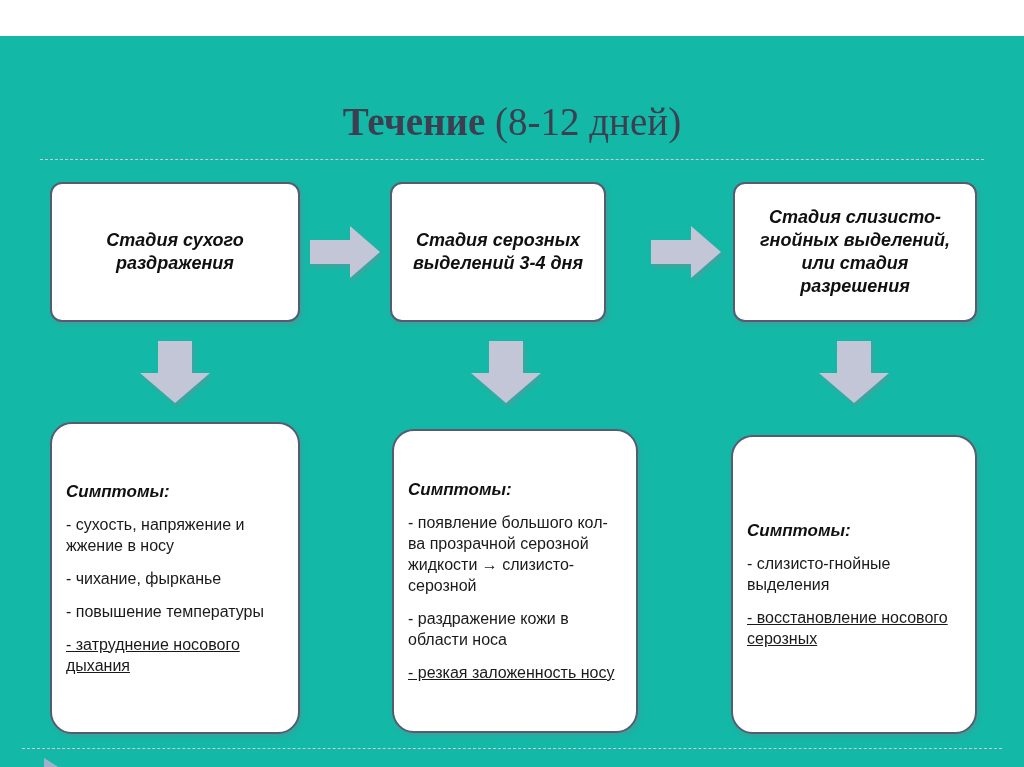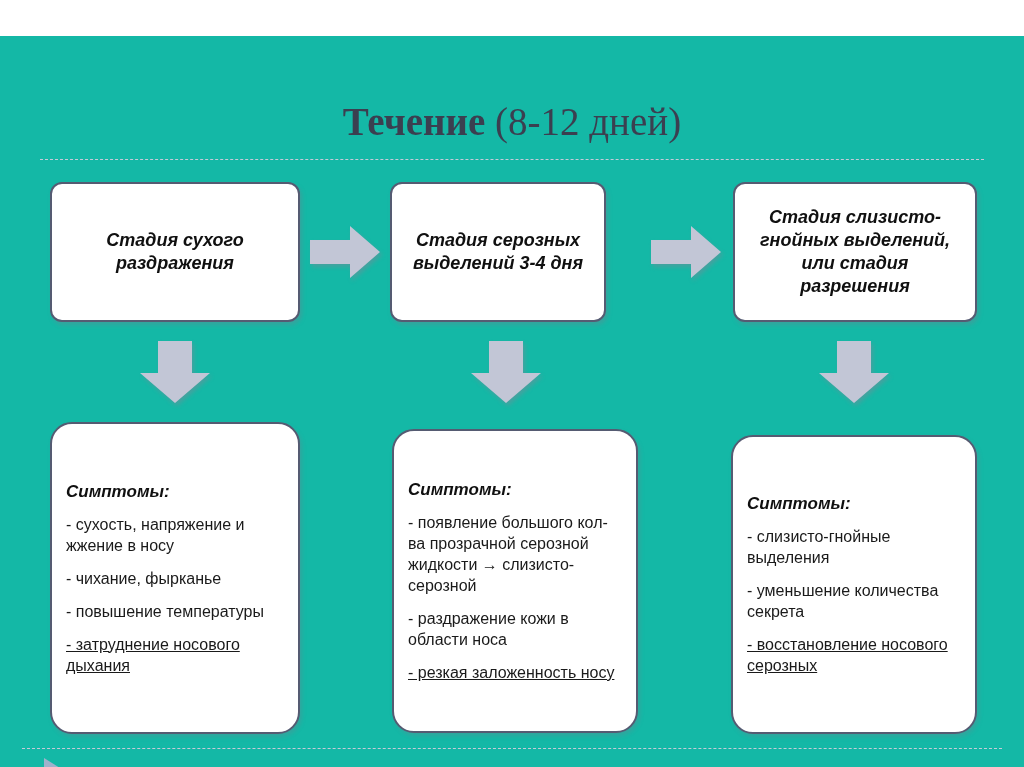--- a/index.html
+++ b/index.html
@@ -217,21 +217,20 @@
       <div class="sym-item">- появление большого кол-ва прозрачной серозной жидкости → слизисто-серозной</div>
       <div class="sym-item">- раздражение кожи в области носа</div>
       <div class="sym-item">- резкая заложенность носу</div>
     </div>
   </div>
 
   <div class="box symptoms" id="symptoms-box-3">
     <div class="sym-inner">
       <div class="sym-head">Симптомы:</div>
       <div class="sym-item">- слизисто-гнойные выделения</div>
-      <div class="sym-item">- уменьшение количества секрета</div>
       <div class="sym-item">- восстановление носового серозных</div>
     </div>
   </div>
 
   <div id="play-triangle">
     <svg width="16" height="20" viewBox="0 0 16 20" xmlns="http://www.w3.org/2000/svg">
       <polygon points="0,0 16,10 0,20" fill="#9fb2cc"></polygon>
     </svg>
   </div>
 

